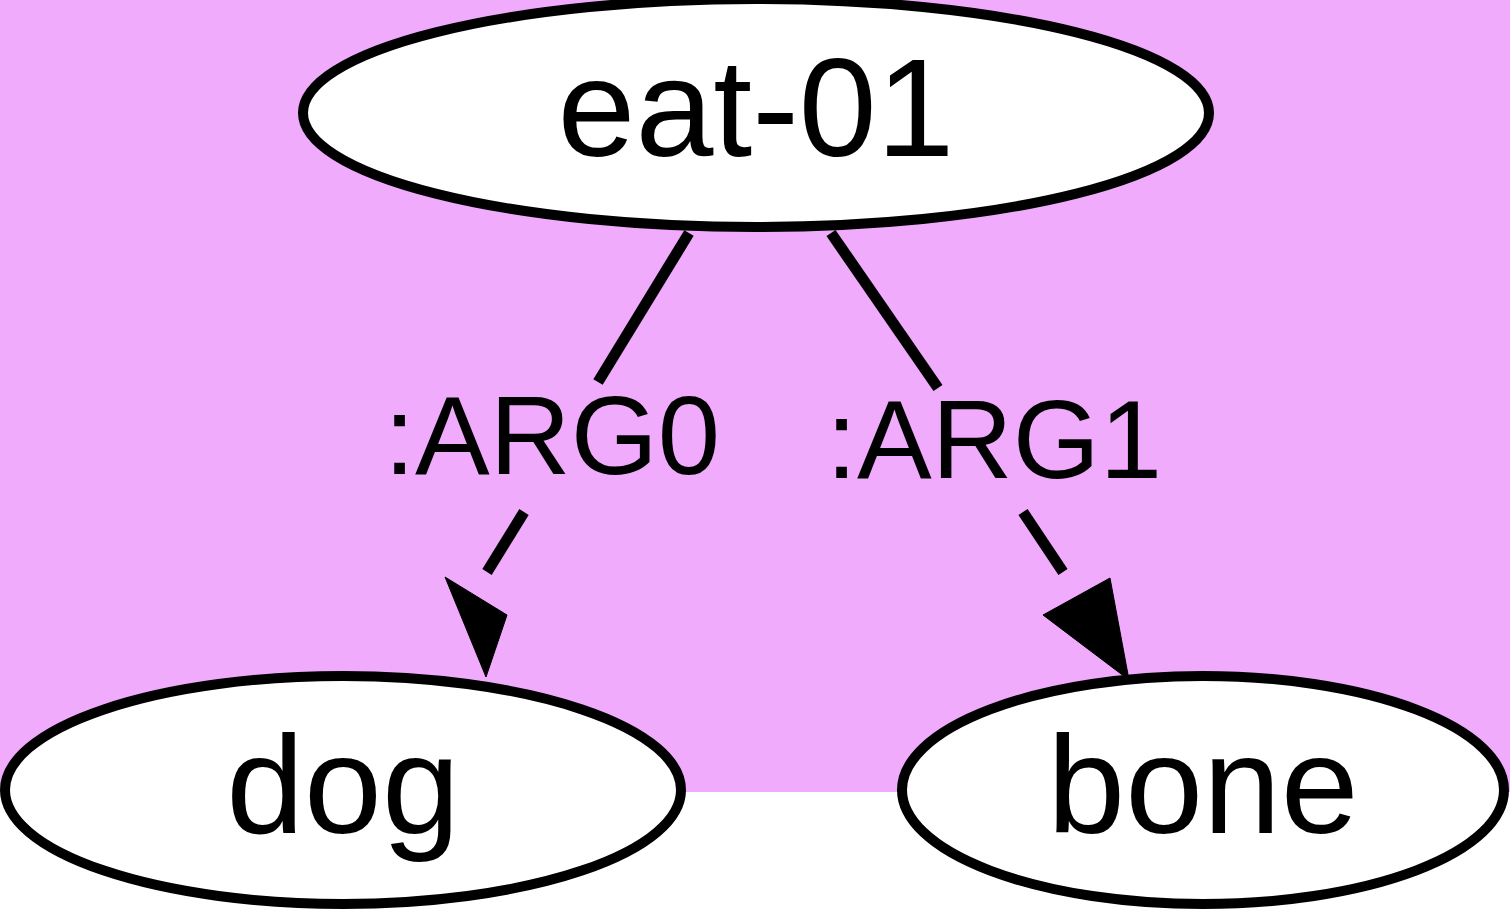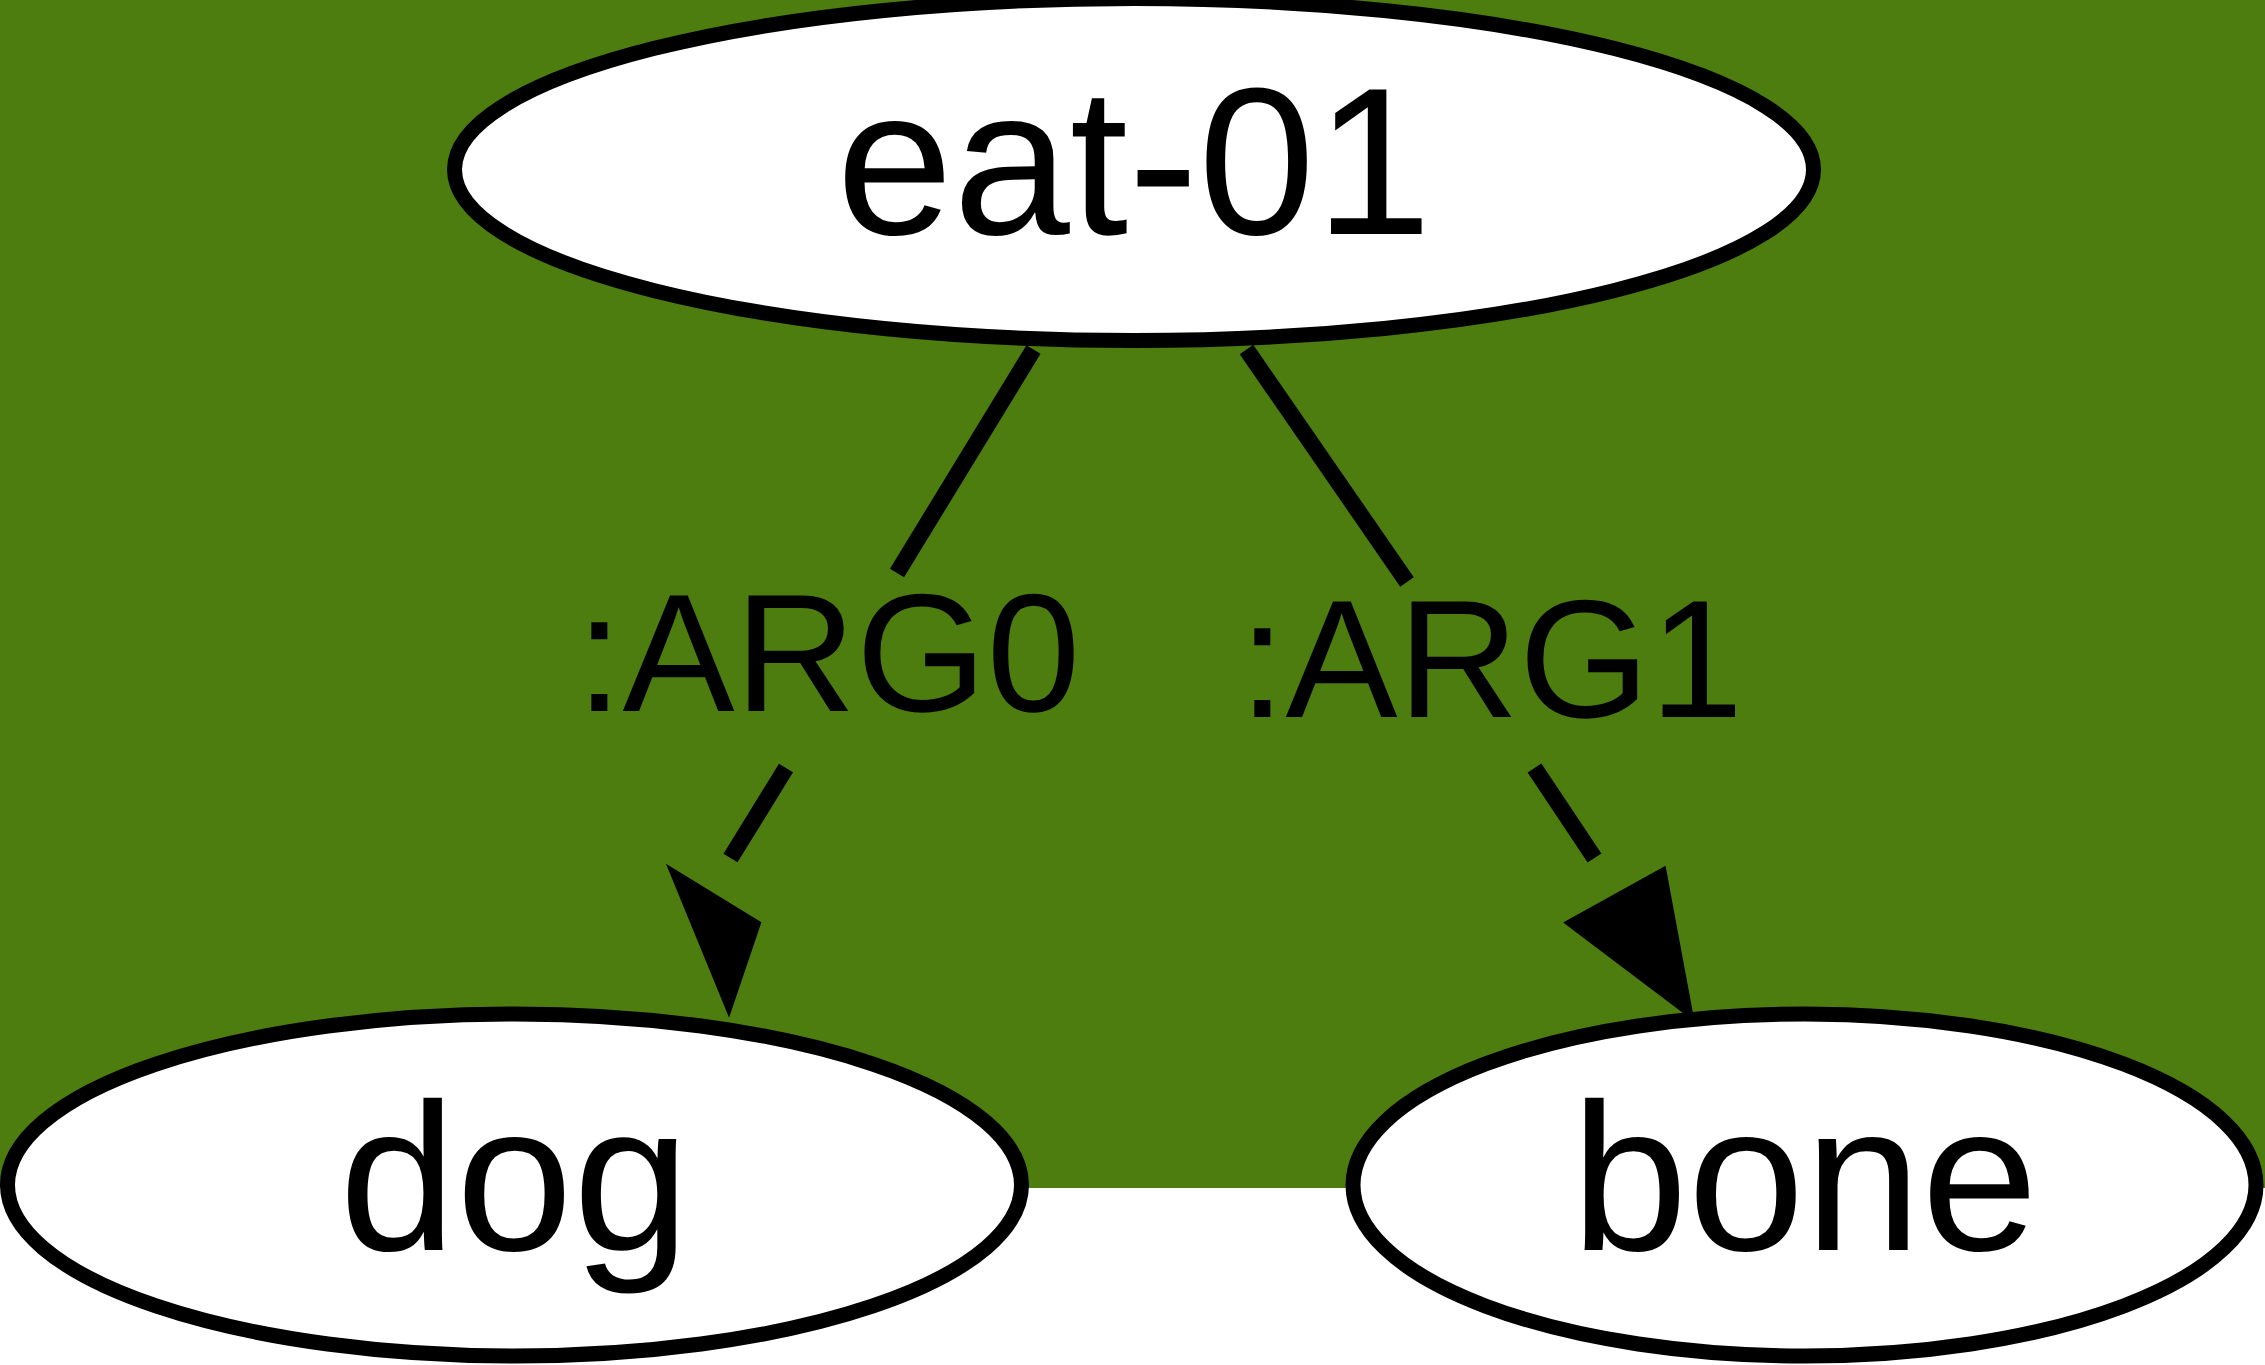--- a/index.html
+++ b/index.html
@@ -11,21 +11,21 @@
   body {
     width: 1510px;
     height: 910px;
     overflow: hidden;
     font-family: "Liberation Sans", sans-serif;
   }
   #graph-canvas {
     position: relative;
     width: 1510px;
     height: 792px;
-    background: #4d7c0f;
+    background: #f0abfc;
   }
   svg#graph-svg {
     display: block;
     width: 1510px;
     height: 910px;
   }
   .node-ellipse {
     fill: #ffffff;
     stroke: #000000;
     stroke-width: 10;

